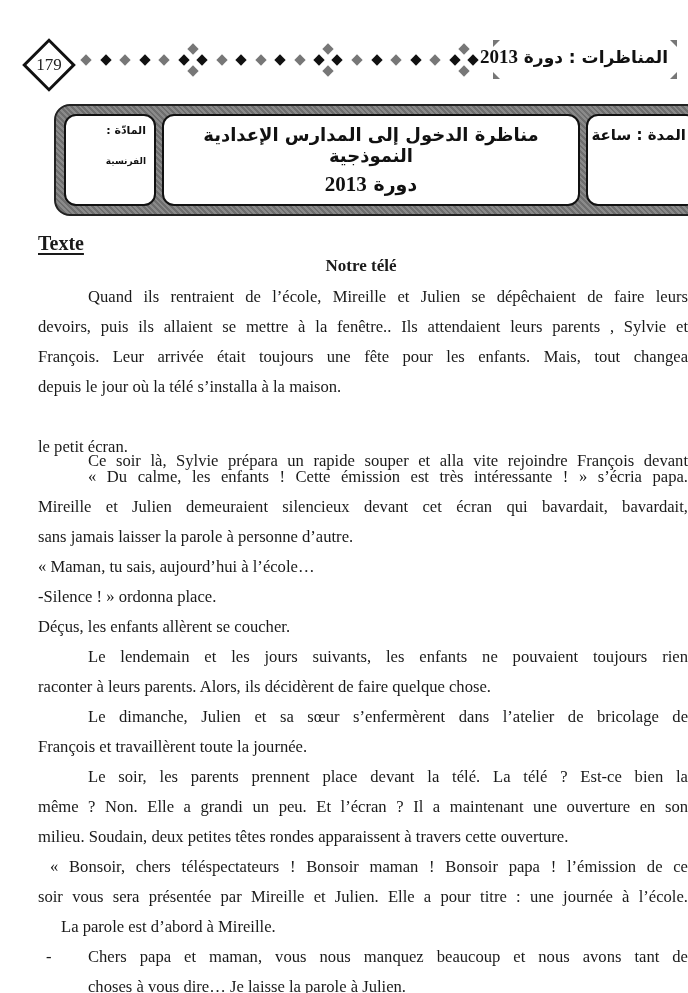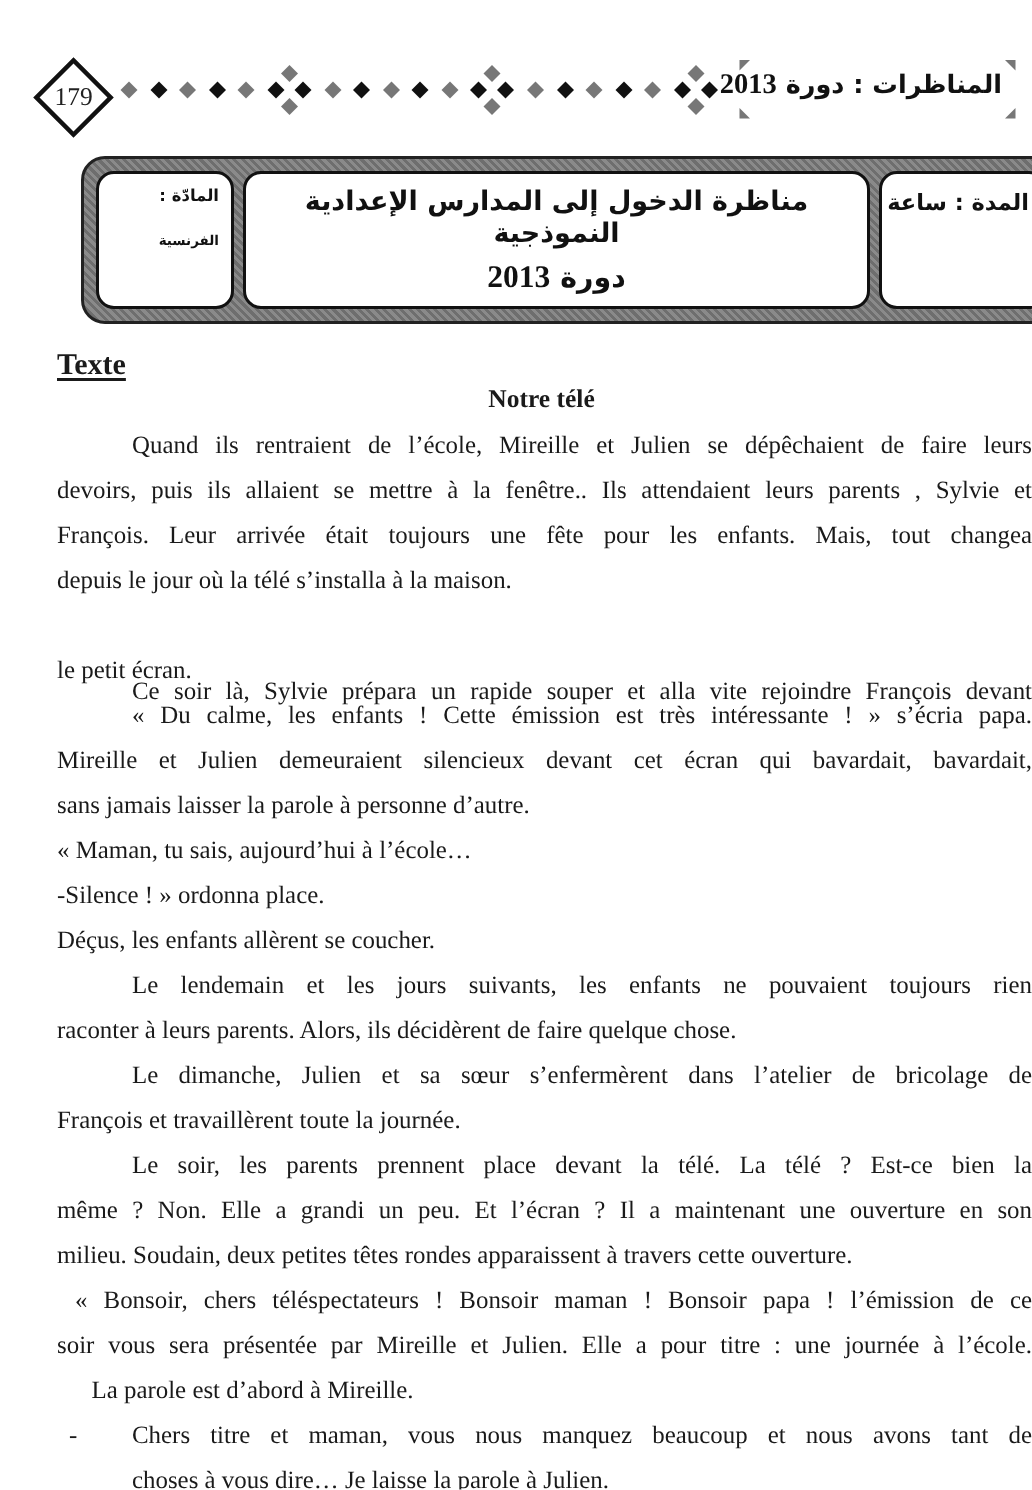--- a/index.html
+++ b/index.html
@@ -179,16 +179,16 @@
       <div class="ln ind just" style="top: 360px;"><span>Le lendemain et les jours suivants, les enfants ne pouvaient toujours rien</span></div>
       <div class="ln " style="top: 390px;"><span>raconter à leurs parents. Alors, ils décidèrent de faire quelque chose.</span></div>
       <div class="ln ind just" style="top: 420px;"><span>Le dimanche, Julien et sa sœur s’enfermèrent dans l’atelier de bricolage de</span></div>
       <div class="ln " style="top: 450px;"><span>François et travaillèrent toute la journée.</span></div>
       <div class="ln ind just" style="top: 480px;"><span>Le soir, les parents prennent place devant la télé. La télé ? Est-ce bien la</span></div>
       <div class="ln just" style="top: 510px;"><span>même ? Non. Elle a grandi un peu. Et l’écran ? Il a maintenant une ouverture en son</span></div>
       <div class="ln " style="top: 540px;"><span>milieu. Soudain, deux petites têtes rondes apparaissent à travers cette ouverture.</span></div>
       <div class="ln ind2 just" style="top: 570px;"><span>« Bonsoir, chers téléspectateurs ! Bonsoir maman ! Bonsoir papa ! l’émission de ce</span></div>
       <div class="ln just" style="top: 600px;"><span>soir vous sera présentée par Mireille et Julien. Elle a pour titre : une journée à l’école.</span></div>
       <div class="ln " style="top: 630px; margin-left: 23px;"><span>La parole est d’abord à Mireille.</span></div>
-      <div class="ln item just" style="top: 660px;"><span>Chers titre et maman, vous nous manquez beaucoup et nous avons tant de</span><span class="dashmark" style="left: -42px;">-</span></div>
+      <div class="ln item just" style="top: 660px;"><span>Chers papa et maman, vous nous manquez beaucoup et nous avons tant de</span><span class="dashmark" style="left: -42px;">-</span></div>
       <div class="ln item" style="top: 690px;"><span>choses à vous dire… Je laisse la parole à Julien.</span></div>
     </div>
 </div>
 
 </body></html>

